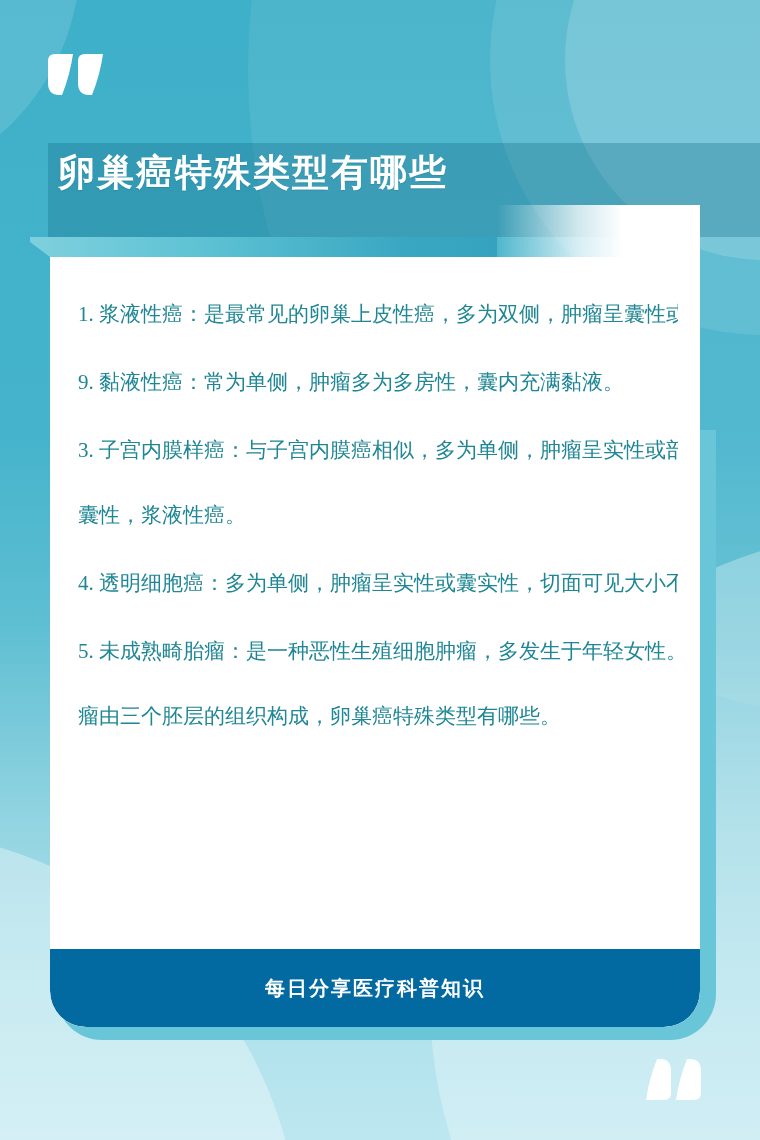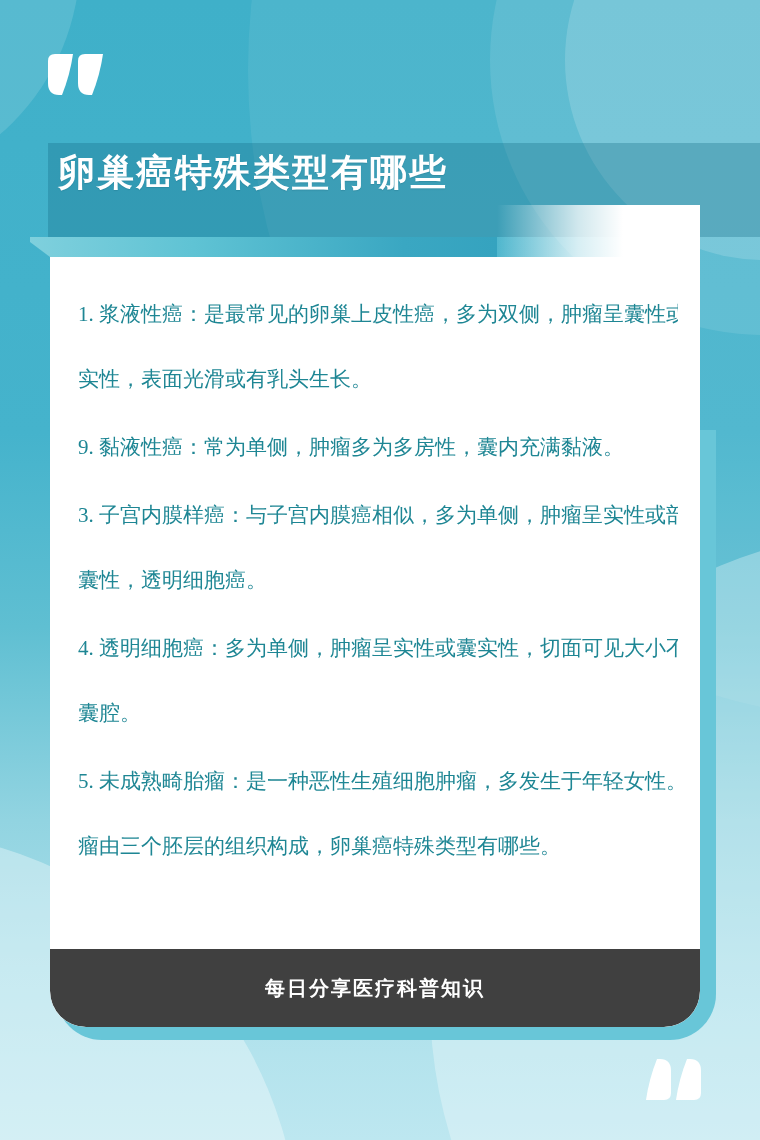--- a/index.html
+++ b/index.html
@@ -66,21 +66,21 @@
   }
   .item{margin:0 0 3px 0;}
   .bline{
     height:65px;line-height:65px;
     font-size:21px;color:#1e8694;
     font-family:"Liberation Serif","DejaVu Serif",serif;
     white-space:nowrap;overflow:hidden;
   }
   .footer-bar{
     position:absolute;left:0;bottom:0;width:100%;height:78px;
-    background:#404040;
+    background:#0369a1;
     border-radius:0 0 36px 36px;
     display:flex;align-items:center;justify-content:center;
   }
   .footer-text{
     color:#ffffff;font-size:20px;font-weight:bold;letter-spacing:2px;
     font-family:"Liberation Sans","DejaVu Sans",sans-serif;
   }
 </style>
 </head>
 <body>
@@ -105,32 +105,30 @@
     <h1 class="title-text">卵巢癌特殊类型有哪些</h1>
   </div>
   <div class="ribbon-strip"></div>
   <div class="white-strip"></div>
 
   <div class="card-shadow"></div>
   <div class="card">
     <div class="card-body">
       <div class="item">
         <div class="bline">1. 浆液性癌：是最常见的卵巢上皮性癌，多为双侧，肿瘤呈囊性或囊</div>
-        <div class="bline">实性，表面光滑或有乳头生长。</div>
       </div>
       <div class="item">
         <div class="bline">9. 黏液性癌：常为单侧，肿瘤多为多房性，囊内充满黏液。</div>
       </div>
       <div class="item">
         <div class="bline">3. 子宫内膜样癌：与子宫内膜癌相似，多为单侧，肿瘤呈实性或部分</div>
-        <div class="bline">囊性，透明细胞癌。</div>
+        <div class="bline">囊性，浆液性癌。</div>
       </div>
       <div class="item">
         <div class="bline">4. 透明细胞癌：多为单侧，肿瘤呈实性或囊实性，切面可见大小不等</div>
-        <div class="bline">囊腔。</div>
       </div>
       <div class="item">
         <div class="bline">5. 未成熟畸胎瘤：是一种恶性生殖细胞肿瘤，多发生于年轻女性。肿</div>
         <div class="bline">瘤由三个胚层的组织构成，卵巢癌特殊类型有哪些。</div>
       </div>
     </div>
     <div class="footer-bar">
       <span class="footer-text">每日分享医疗科普知识</span>
     </div>
   </div>

